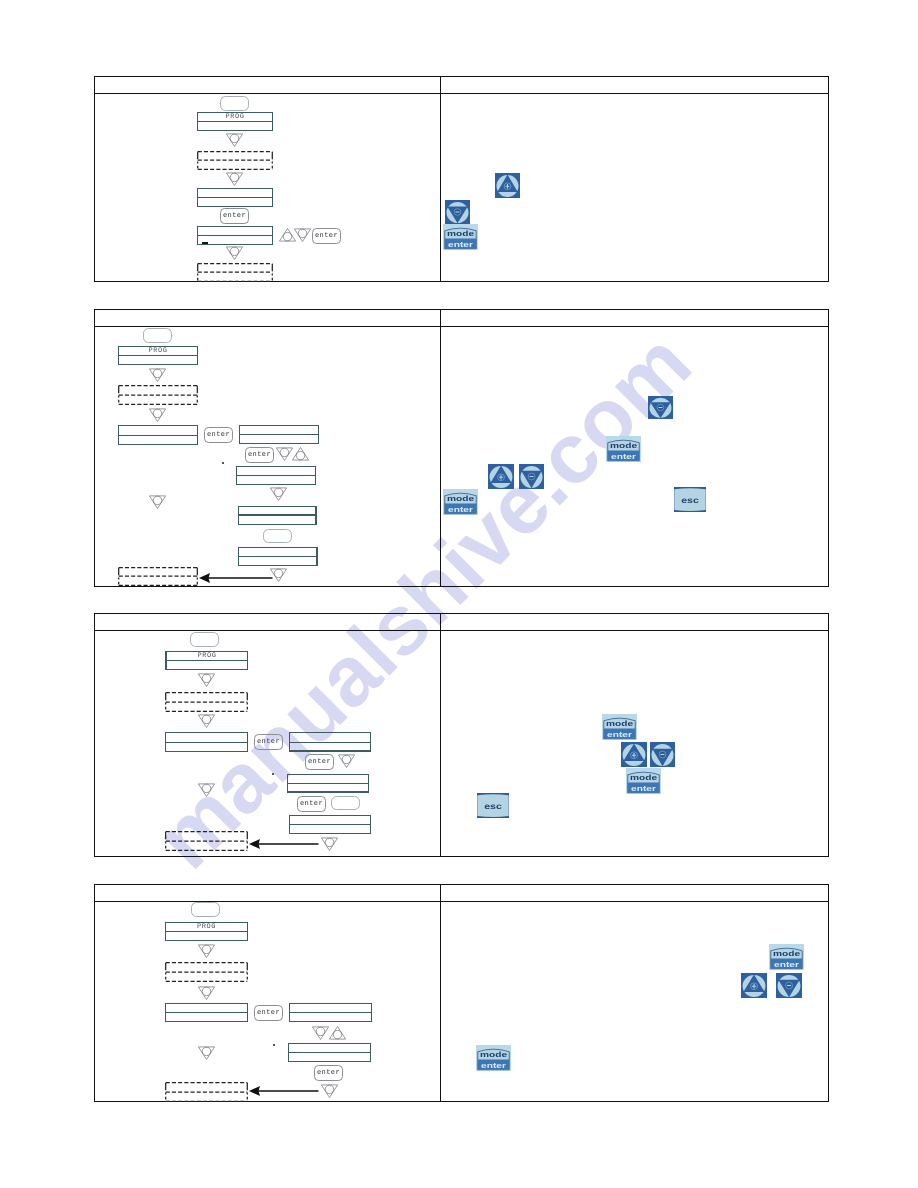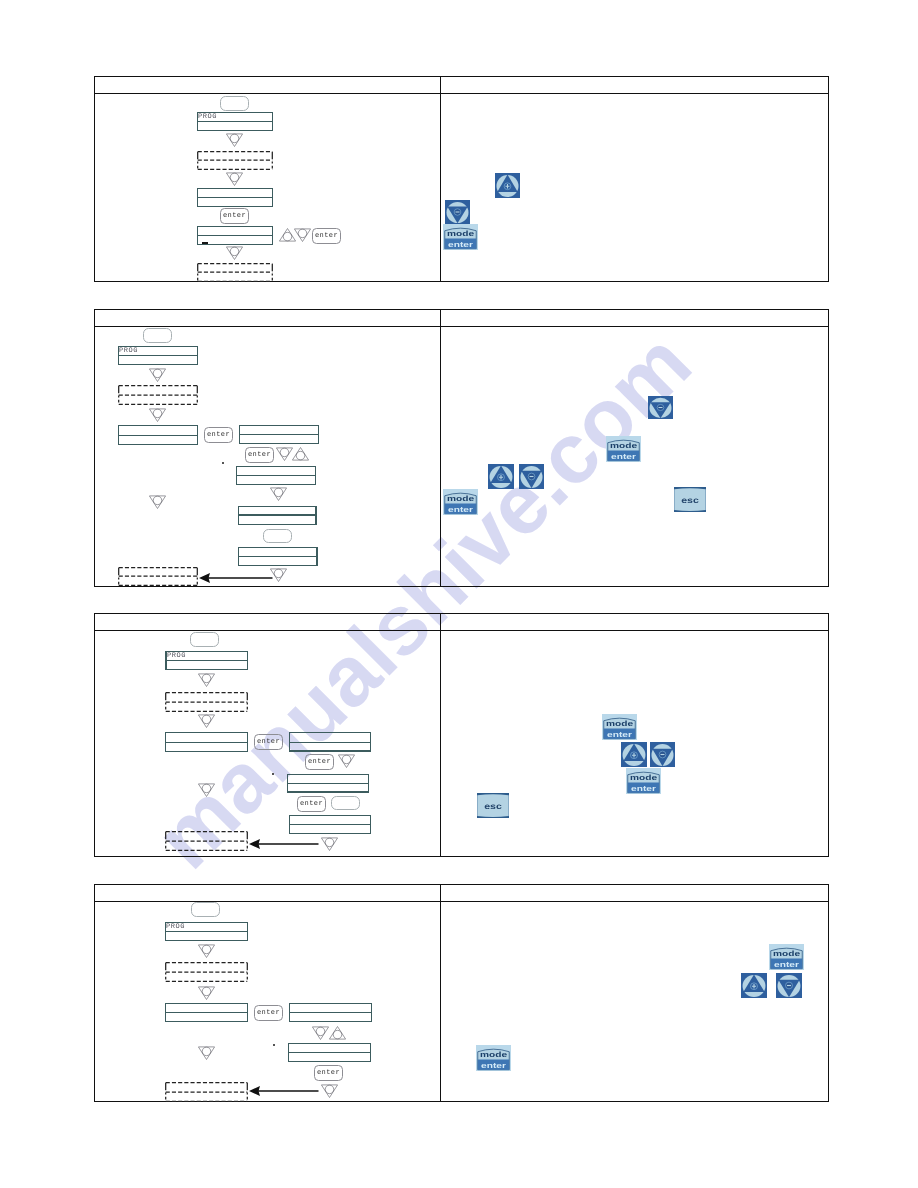--- a/index.html
+++ b/index.html
@@ -14,21 +14,21 @@
   .pdiv{position:absolute;top:0;bottom:0;border-left:1.5px solid #111;}
   
   .lcd{position:absolute;box-sizing:border-box;border:1.1px solid #3c5c5e;background:transparent;z-index:3;}
   .lcd .row1{position:absolute;left:0;right:0;top:0;box-sizing:border-box;border-bottom:1.1px solid #3c5c5e;}
   .lcd.t-out{border-width:1.7px;}
   .lcd.t-mid > .row1{border-bottom-width:2.1px;}
   .lcd.t-right{border-right-width:2.4px;}
   .lcd.t-left{border-left-width:2.1px;}
   .lcd.t-bot{border-bottom-width:2.2px;}
   .lcd .txt{position:absolute;left:0;right:0;top:50%;transform:translateY(-48%);line-height:1;
-    font-family:"Liberation Mono",monospace;font-size:7px;color:#55555f;letter-spacing:.55px;}
+    text-align:center;font-family:"Liberation Mono",monospace;font-size:7px;color:#55555f;letter-spacing:.55px;}
   
   .lcdd{position:absolute;z-index:3;}
   .lcdd svg{display:block;}
   
   .pill{position:absolute;box-sizing:border-box;border:1px solid #a8b0b3;border-radius:5.5px;z-index:3;background:transparent;}
   
   .ekey{position:absolute;box-sizing:border-box;border:.9px solid #8d8d93;border-radius:4.5px;z-index:3;
      font-family:"Liberation Mono",monospace;font-size:7px;color:#333;text-align:center;letter-spacing:.4px;}
   .ekey span{position:absolute;left:0;right:0;top:50%;transform:translateY(-50%);}
   

